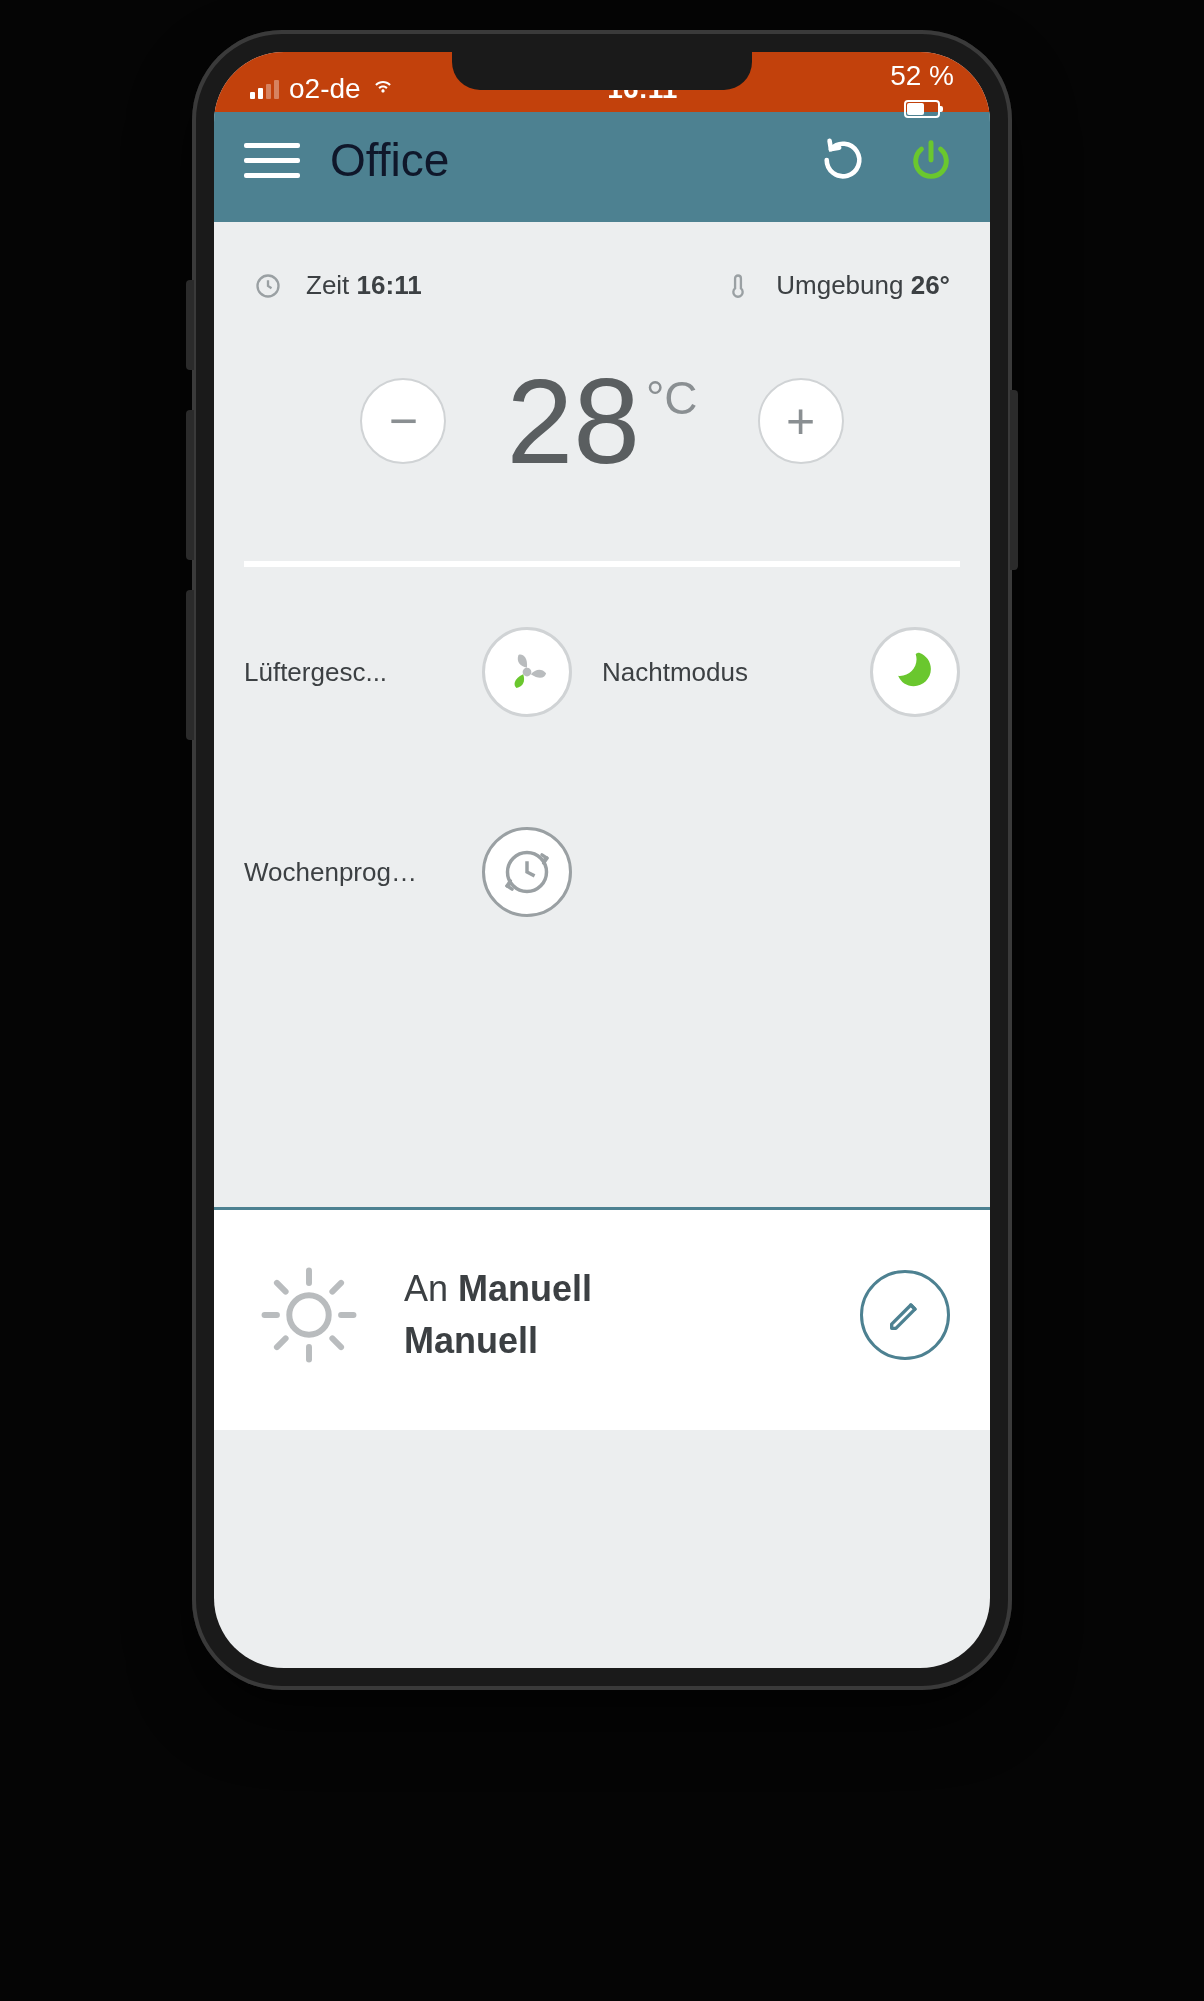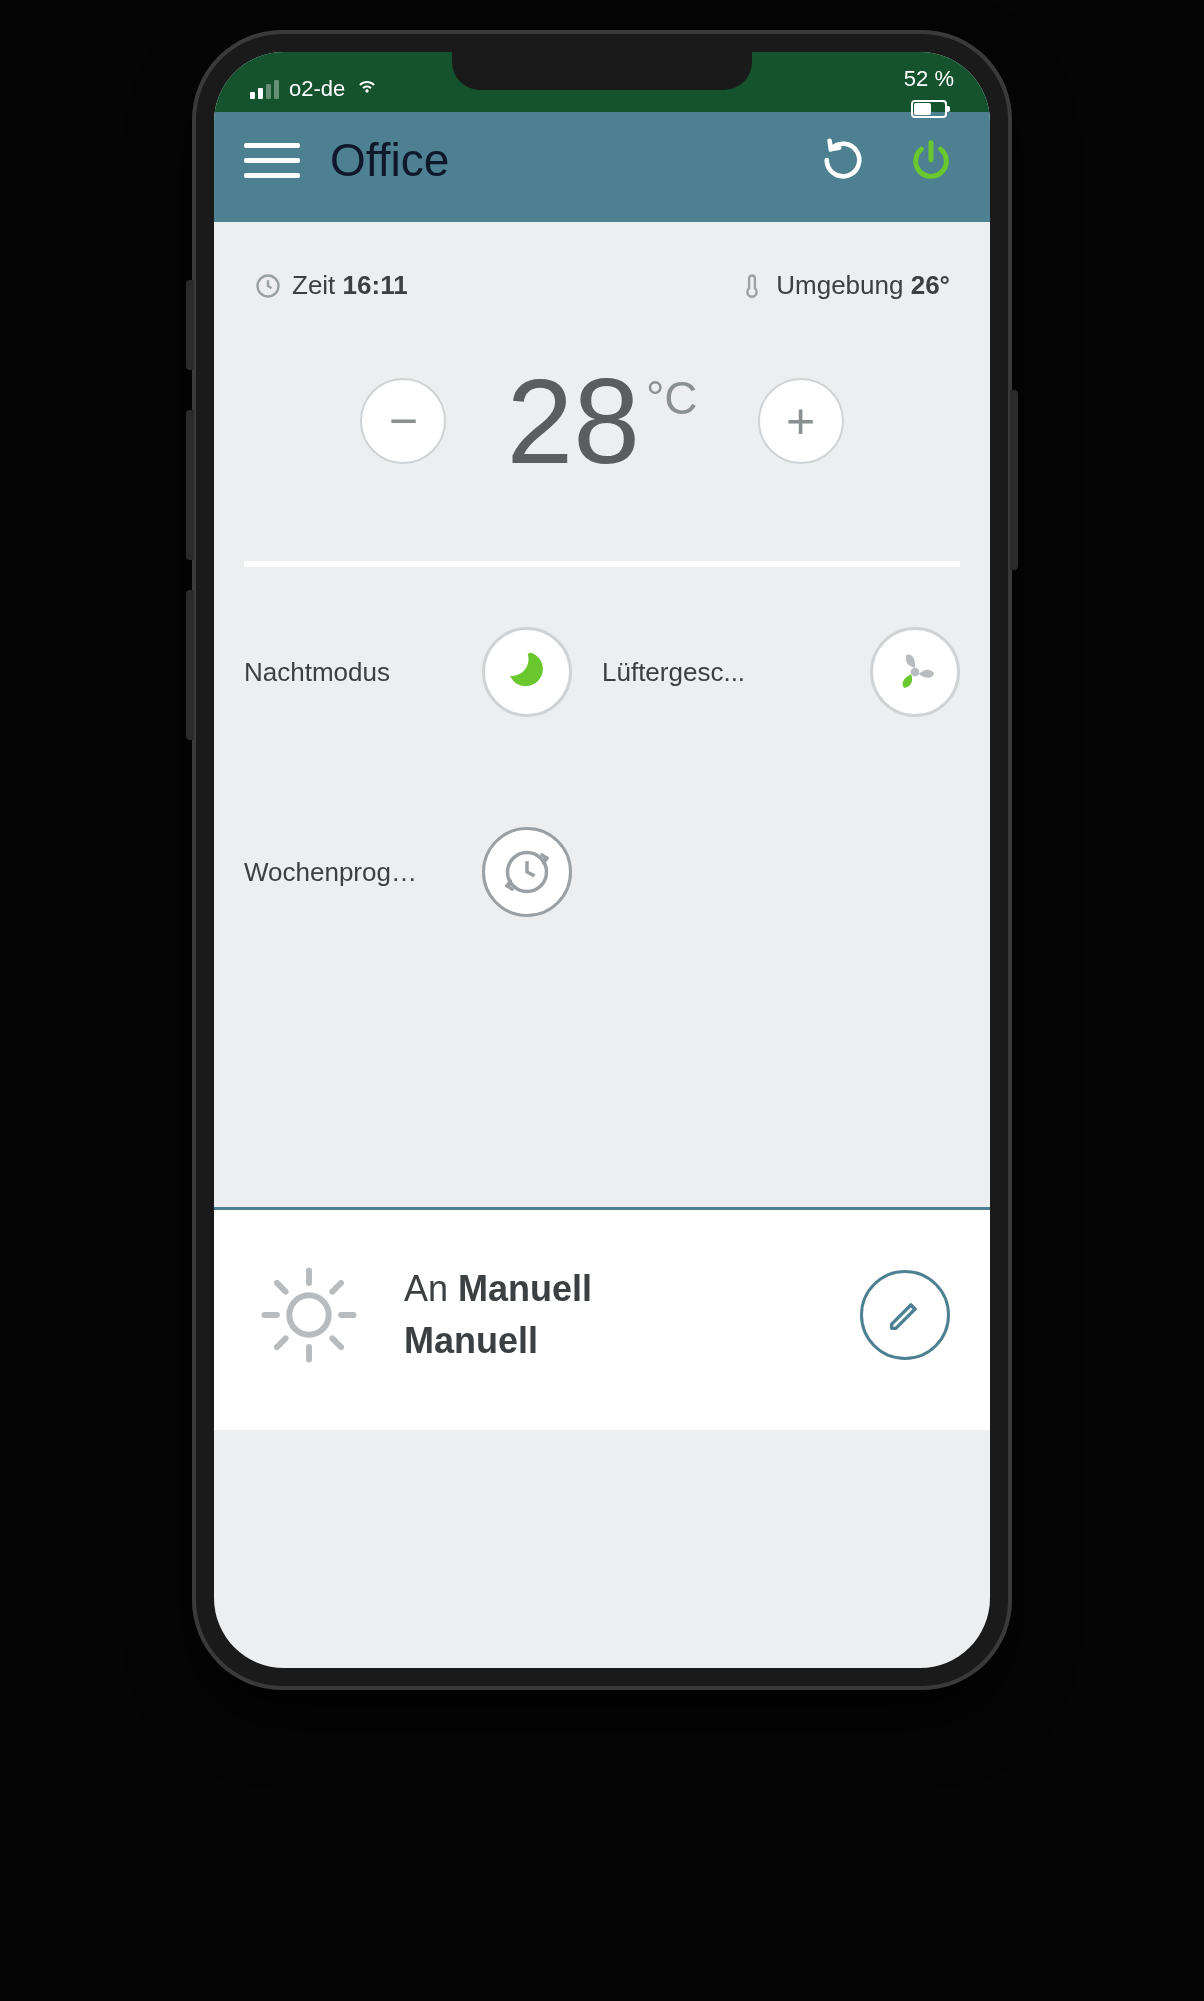--- a/index.html
+++ b/index.html
@@ -63,26 +63,27 @@
     top:0; left:50%;
     transform:translateX(-50%);
     width:300px; height:38px;
     background:#1a1a1a;
     border-radius:0 0 28px 28px;
     z-index:10;
   }
   
   .status-bar {
     height: 60px;
-    background:#14532d;
+    background:#c2410c;
     color:#fff;
     display:flex;
+    align-items:center;
     justify-content:space-between;
     padding: 14px 36px 0 36px;
-    font-size:22px;
+    font-size:28px;
     font-weight:500;
   }
   .sb-left { display:flex; align-items:center; gap:10px; }
   .sb-right { display:flex; align-items:center; gap:8px;flex-direction:column; }
   .sig-bars { display:flex; align-items:flex-end; gap:3px; }
   .sig-bars span { width:5px; background:#fff; border-radius:1px; }
   .sig-bars span:nth-child(1){height:7px;}
   .sig-bars span:nth-child(2){height:11px;}
   .sig-bars span:nth-child(3){height:15px;opacity:.35;}
   .sig-bars span:nth-child(4){height:19px;opacity:.35;}
@@ -107,21 +108,21 @@
   .hbtn { width:58px; height:58px; display:flex; align-items:center; justify-content:center; cursor:pointer;}
 
   
   .info-row {
     display:flex;
     justify-content:space-between;
     padding:48px 40px 30px 40px;
     color:#3c4043;
     font-size:26px;
   }
-  .info-item { display:flex; align-items:center; gap:10px; }
+  .info-item { display:flex; align-items:center; gap:24px; }
   .info-item b { font-weight:700; }
   .info-item svg { width:28px; height:28px; }
 
   
   .temp-row {
     display:flex;
     align-items:center;
     justify-content:center;
     gap:60px;
     padding:30px 0 80px 0;
@@ -256,39 +257,39 @@
         <span class="temp-unit">°C</span>
       </div>
       <div class="round-btn">+</div>
     </div>
 
     <div class="divider"></div>
 
     <div class="mode-grid">
 
       <div class="mode-cell">
-        <div class="mode-label">Nachtmodus</div>
-        <div class="mode-icon">
-          <svg width="44" height="44" viewBox="0 0 24 24">
-              <path fill="#6ac72e" d="M14 3c.3 1 .5 2 .5 3.1 0 5.4-4.4 9.8-9.8 9.8-.4 0-.7 0-1.1-.1C5.1 19.6 8.7 22 12.8 22 18.4 22 23 17.4 23 11.8 23 7.4 20.2 3.7 16.4 2.3 15.6 2 14.6 2.4 14 3z" transform="translate(-.5 -.5) scale(.92)"></path>
-            </svg>
-        </div>
-      </div>
-
-      <div class="mode-cell">
         <div class="mode-label">Lüftergesc...</div>
         <div class="mode-icon">
           <svg width="50" height="50" viewBox="0 0 24 24">
             <g transform="translate(12 12)">
               <circle r="2.1" fill="#b9bcbe"></circle>
               <path d="M0 -2.1 C -3.5 -2.8 -5.2 -5.2 -4.1 -8.2 C -2.2 -8.9 0.4 -7.4 0 -2.1 Z" fill="#b9bcbe" transform="rotate(0)"></path>
               <path d="M0 -2.1 C -3.5 -2.8 -5.2 -5.2 -4.1 -8.2 C -2.2 -8.9 0.4 -7.4 0 -2.1 Z" fill="#b9bcbe" transform="rotate(120)"></path>
               <path d="M0 -2.1 C -3.5 -2.8 -5.2 -5.2 -4.1 -8.2 C -2.2 -8.9 0.4 -7.4 0 -2.1 Z" fill="#6ac72e" transform="rotate(240)"></path>
             </g>
           </svg>
+        </div>
+      </div>
+
+      <div class="mode-cell">
+        <div class="mode-label">Nachtmodus</div>
+        <div class="mode-icon">
+          <svg width="44" height="44" viewBox="0 0 24 24">
+              <path fill="#6ac72e" d="M14 3c.3 1 .5 2 .5 3.1 0 5.4-4.4 9.8-9.8 9.8-.4 0-.7 0-1.1-.1C5.1 19.6 8.7 22 12.8 22 18.4 22 23 17.4 23 11.8 23 7.4 20.2 3.7 16.4 2.3 15.6 2 14.6 2.4 14 3z" transform="translate(-.5 -.5) scale(.92)"></path>
+            </svg>
         </div>
       </div>
 
       <div class="mode-cell">
         <div class="mode-label">Wochenprogra...</div>
         <div class="mode-icon" style="border-color:#9aa0a3;">
           <svg width="52" height="52" viewBox="0 0 24 24" fill="none" stroke="#9aa0a3" stroke-width="1.6">
             <circle cx="12" cy="12" r="9"></circle>
               <polyline points="12 7 12 12 15.5 13.8"></polyline>
             <path d="M19.6 6.8 l1.6 -1.2" stroke-linecap="round"></path>

